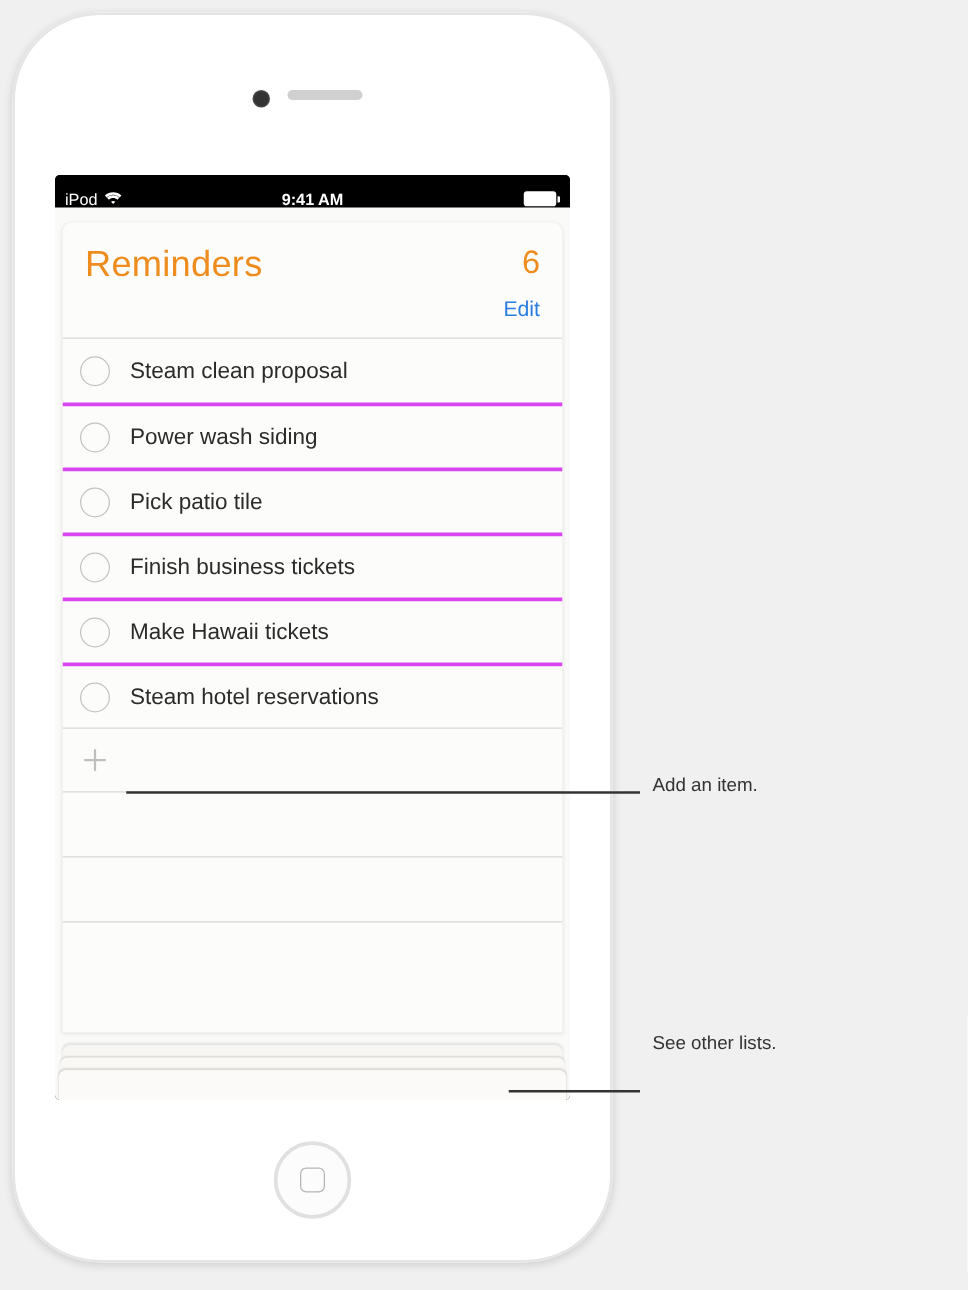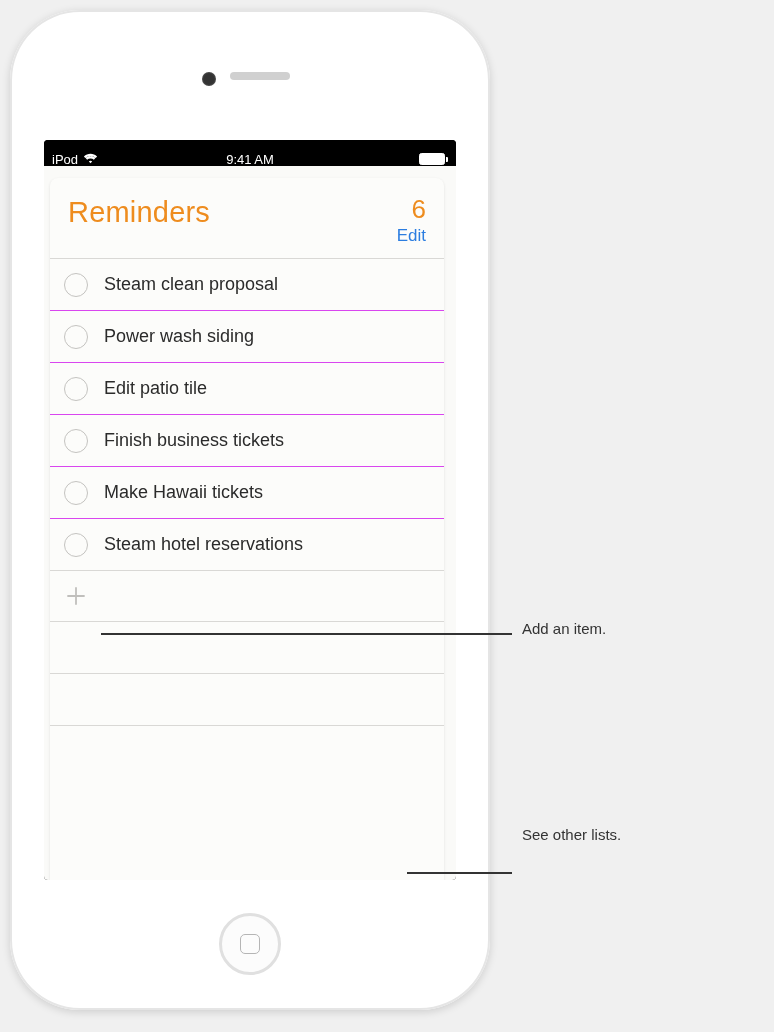--- a/index.html
+++ b/index.html
@@ -77,21 +77,21 @@
       align-items: center;
       gap: 5px;
     }
     .wifi-icon {
       display: inline-block;
     }
     .status-center {
       position: absolute;
       left: 50%;
       transform: translateX(-50%);
-      font-weight: 400;
+      font-weight: 700;
     }
     .battery-icon {
       display: inline-flex;
       align-items: center;
     }
     .battery-body {
       width: 26px;
       height: 12px;
       border: 1.4px solid #fff;
       border-radius: 2.5px;
@@ -106,21 +106,21 @@
       border-radius: 0 1px 1px 0;
     }
     .app-content {
       position: absolute;
       top: 26px;
       left: 0;
       right: 0;
       bottom: 0;
       background: #fafaf8;
       display: flex;
-      flex-direction: row;
+      flex-direction: column;
     }
     .card {
       flex: 1;
       margin: 12px 6px 0 6px;
       background: #fcfcfa;
       border-radius: 8px 8px 0 0;
       box-shadow: 0 1px 3px rgba(0,0,0,0.1);
       display: flex;
       flex-direction: column;
       overflow: hidden;
@@ -144,32 +144,32 @@
     .card-count {
       font-size: 26px;
       font-weight: 300;
       color: #ee8c1e;
       line-height: 1;
     }
     .edit-link {
       font-size: 17px;
       color: #2b7de0;
       display: block;
-      margin-top: 4px;
+      margin-top: 16px;
     }
     .reminder-list {
       flex: 1;
       position: relative;
     }
     .reminder-row {
       display: flex;
       align-items: center;
       height: 52px;
       padding: 0 14px;
-      border-top: 1px solid #d946ef;
+      border-top: 3px solid #d946ef;
       position: relative;
     }
     .reminder-row:first-child {
       border-top: 1px solid #d9d8d5;
     }
     .reminder-checkbox {
       width: 24px;
       height: 24px;
       border: 1.6px solid #c4c3c0;
       border-radius: 50%;
@@ -292,21 +292,21 @@
           <div class="reminder-row">
             <div class="reminder-checkbox"></div>
             <div class="reminder-text">Steam clean proposal</div>
           </div>
           <div class="reminder-row">
             <div class="reminder-checkbox"></div>
             <div class="reminder-text">Power wash siding</div>
           </div>
           <div class="reminder-row">
             <div class="reminder-checkbox"></div>
-            <div class="reminder-text">Edit patio tile</div>
+            <div class="reminder-text">Pick patio tile</div>
           </div>
           <div class="reminder-row">
             <div class="reminder-checkbox"></div>
             <div class="reminder-text">Finish business tickets</div>
           </div>
           <div class="reminder-row">
             <div class="reminder-checkbox"></div>
             <div class="reminder-text">Make Hawaii tickets</div>
           </div>
           <div class="reminder-row">

